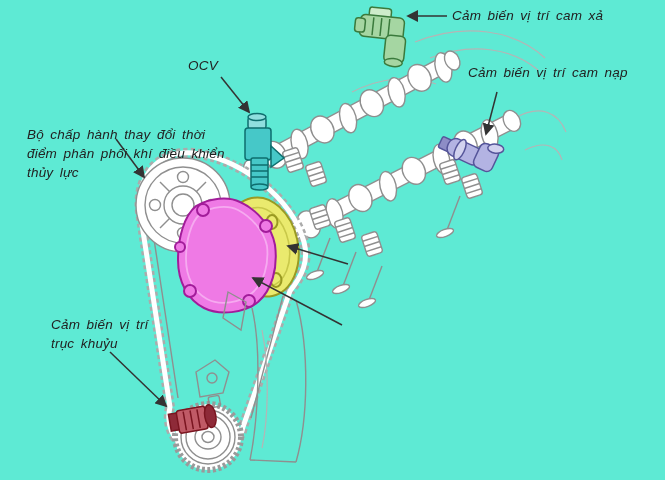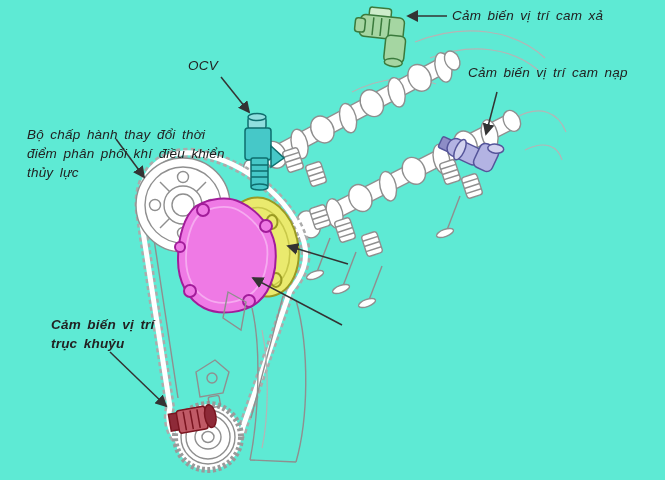--- a/index.html
+++ b/index.html
@@ -207,15 +207,15 @@
       <line class="leader" marker-end="url(#arr)" x1="110" y1="352" x2="166" y2="406"></line>
     </g>
   </svg>
 
   <div class="lbl" style="left:452px; top:6px;">Cảm biến vị trí cam xả</div>
   <div class="lbl" style="left:468px; top:63px;">Cảm biến vị trí cam nạp</div>
   <div class="lbl" style="left:188px; top:56px;">OCV</div>
   <div class="lbl" style="left:27px;  top:93px;  width:205px;margin-top:32px;">Bộ chấp hành thay đổi thời
 điểm phân phối khí điều khiển
 thủy lực</div>
-  <div class="lbl" style="left:51px;  top:315px; width:130px;font-weight:bold;">Cảm biến vị trí
+  <div class="lbl" style="left:51px;  top:315px; width:130px;">Cảm biến vị trí
 trục khuỷu</div>
 </div>
 
 </body></html>

